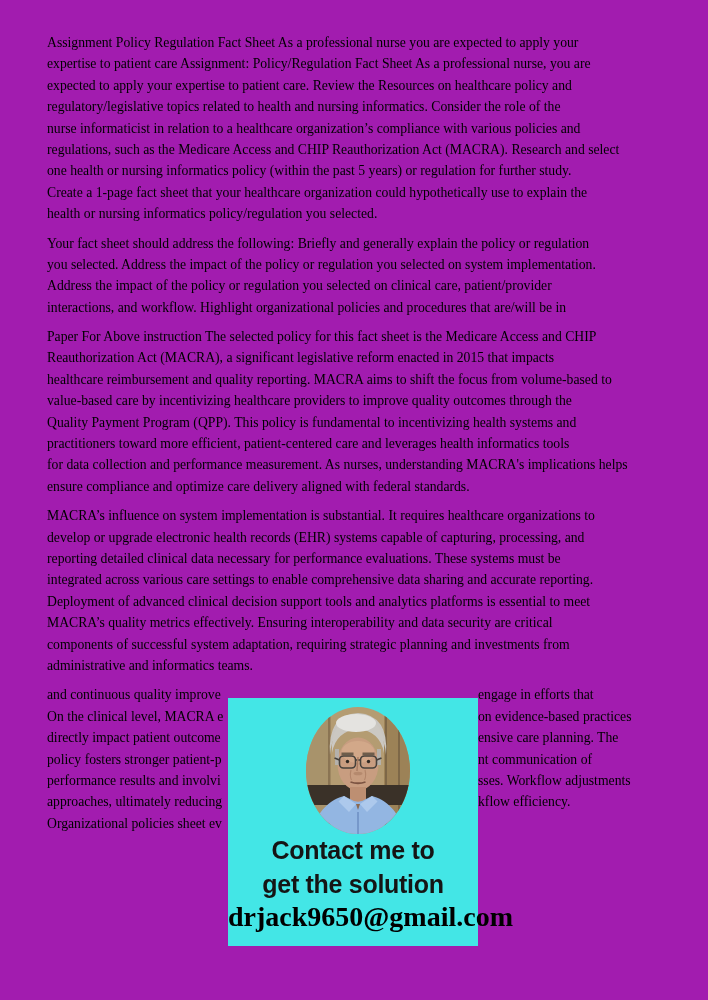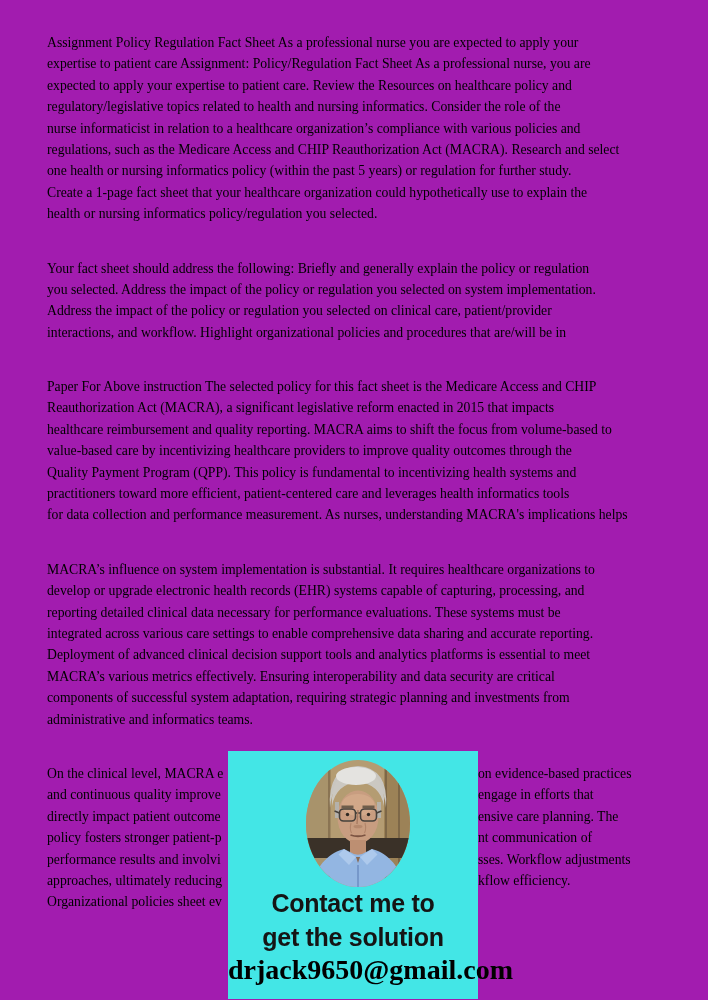--- a/index.html
+++ b/index.html
@@ -14,33 +14,33 @@
   }
   .doc {
     position: absolute;
     left: 47px;
     top: 32px;
     width: 630px;
     font-size: 13.7px;
     line-height: 21.4px;
     color: #000000;
   }
-  .para + .para { margin-top: 33px; }
+  .para + .para { margin-top: 8px; }
   .line { white-space: nowrap; height: 21.4px; }
   .line.split { position: relative; }
   .line .tail {
     position: absolute;
     left: 431px;
     top: 0;
     white-space: nowrap;
   }
   .overlay {
     position: absolute;
     left: 228px;
-    top: 751px;
+    top: 698px;
     width: 250px;
     height: 248px;
     background: #43e6e6;
     z-index: 5;
     text-align: center;
   }
   .photo {
     position: absolute;
     left: 78px;
     top: 9px;
@@ -95,34 +95,35 @@
         <div class="line">interactions, and workflow. Highlight organizational policies and procedures that are/will be in</div>
       </div>
       <div class="para">
         <div class="line">Paper For Above instruction The selected policy for this fact sheet is the Medicare Access and CHIP</div>
         <div class="line">Reauthorization Act (MACRA), a significant legislative reform enacted in 2015 that impacts</div>
         <div class="line">healthcare reimbursement and quality reporting. MACRA aims to shift the focus from volume-based to</div>
         <div class="line">value-based care by incentivizing healthcare providers to improve quality outcomes through the</div>
         <div class="line">Quality Payment Program (QPP). This policy is fundamental to incentivizing health systems and</div>
         <div class="line">practitioners toward more efficient, patient-centered care and leverages health informatics tools</div>
         <div class="line">for data collection and performance measurement. As nurses, understanding MACRA's implications helps</div>
+        <div class="line">ensure compliance and optimize care delivery aligned with federal standards.</div>
       </div>
       <div class="para">
         <div class="line">MACRA’s influence on system implementation is substantial. It requires healthcare organizations to</div>
         <div class="line">develop or upgrade electronic health records (EHR) systems capable of capturing, processing, and</div>
         <div class="line">reporting detailed clinical data necessary for performance evaluations. These systems must be</div>
         <div class="line">integrated across various care settings to enable comprehensive data sharing and accurate reporting.</div>
         <div class="line">Deployment of advanced clinical decision support tools and analytics platforms is essential to meet</div>
-        <div class="line">MACRA’s various metrics effectively. Ensuring interoperability and data security are critical</div>
+        <div class="line">MACRA’s quality metrics effectively. Ensuring interoperability and data security are critical</div>
         <div class="line">components of successful system adaptation, requiring strategic planning and investments from</div>
         <div class="line">administrative and informatics teams.</div>
       </div>
       <div class="para">
+        <div class="line split"><span>and continuous quality improve</span><span class="tail">engage in efforts that</span></div>
         <div class="line split"><span>On the clinical level, MACRA e</span><span class="tail">on evidence-based practices</span></div>
-        <div class="line split"><span>and continuous quality improve</span><span class="tail">engage in efforts that</span></div>
         <div class="line split"><span>directly impact patient outcome</span><span class="tail">ensive care planning. The</span></div>
         <div class="line split"><span>policy fosters stronger patient-p</span><span class="tail">nt communication of</span></div>
         <div class="line split"><span>performance results and involvi</span><span class="tail">sses. Workflow adjustments</span></div>
         <div class="line split"><span>approaches, ultimately reducing</span><span class="tail">kflow efficiency.</span></div>
         <div class="line split"><span>Organizational policies sheet ev</span></div>
       </div>
     </div>
 
   <div class="overlay" id="overlay" style="background: rgb(67, 230, 230);">
     <svg class="photo" viewBox="0 0 104 127" xmlns="http://www.w3.org/2000/svg" role="img">

